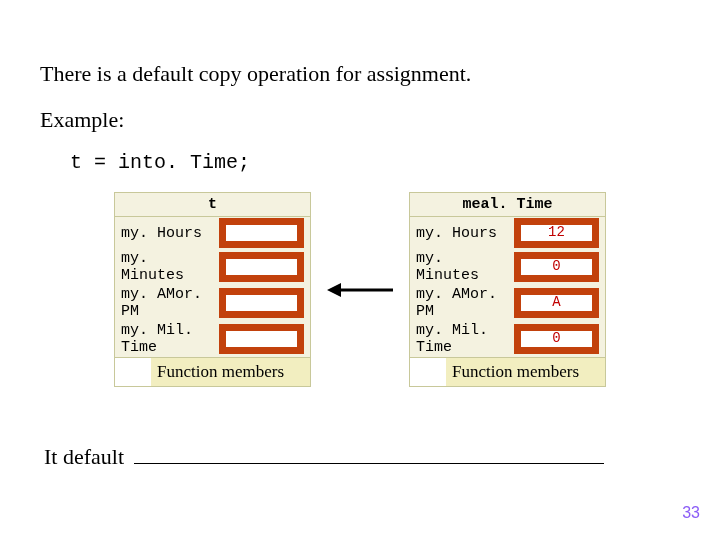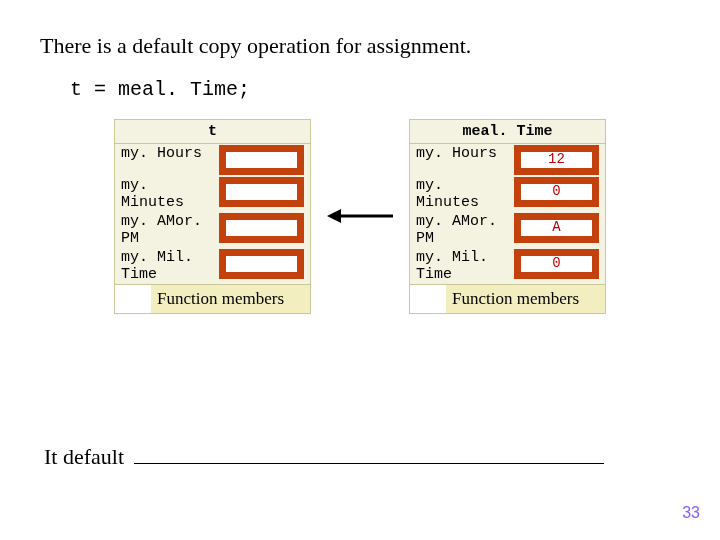--- a/index.html
+++ b/index.html
@@ -7,21 +7,21 @@
     padding: 0;
     width: 720px;
     height: 540px;
     background: #ffffff;
     font-family: "Times New Roman", Times, serif;
     font-size: 22px;
     color: #000;
     position: relative;
   }
   .content {
-    padding: 32px 40px 0 40px;
+    padding: 60px 40px 0 40px;
   }
   .mono {
     font-family: "Courier New", Courier, monospace;
     font-size: 20px;
   }
   .para {
     margin: 0 0 18px 0;
     line-height: 1.25;
   }
   .code-line {
@@ -48,20 +48,21 @@
     padding: 3px 0;
     background: #f4f2e0;
   }
   .members {
     background: #f4f2e0;
     border-top: 1px solid #c8c89a;
     border-bottom: 1px solid #c8c89a;
   }
   .member-row {
     display: flex;
+    align-items: center;
     padding: 1px 6px;
     gap: 6px;
   }
   .member-name {
     flex: 0 0 92px;
   }
   .member-val {
     flex: 1;
     height: 16px;
     background: #fff;
@@ -105,21 +106,22 @@
     font-family: Arial, sans-serif;
     font-size: 16px;
     color: #8b5cf6;
   }
 </style>
 </head>
 <body>
 
 <div class="content">
   <p class="para">There is a default copy operation for assignment.</p>
-  <p class="code-line">t = meal. Time;</p>
+  <p class="para">Example:</p>
+  <p class="code-line">t = into. Time;</p>
 
   <div class="diagram-row">
 
     <div class="obj-box">
       <div class="obj-title">t</div>
       <div class="members">
         <div class="member-row">
           <span class="member-name">my. Hours</span>
           <span class="member-val"></span>
         </div>

